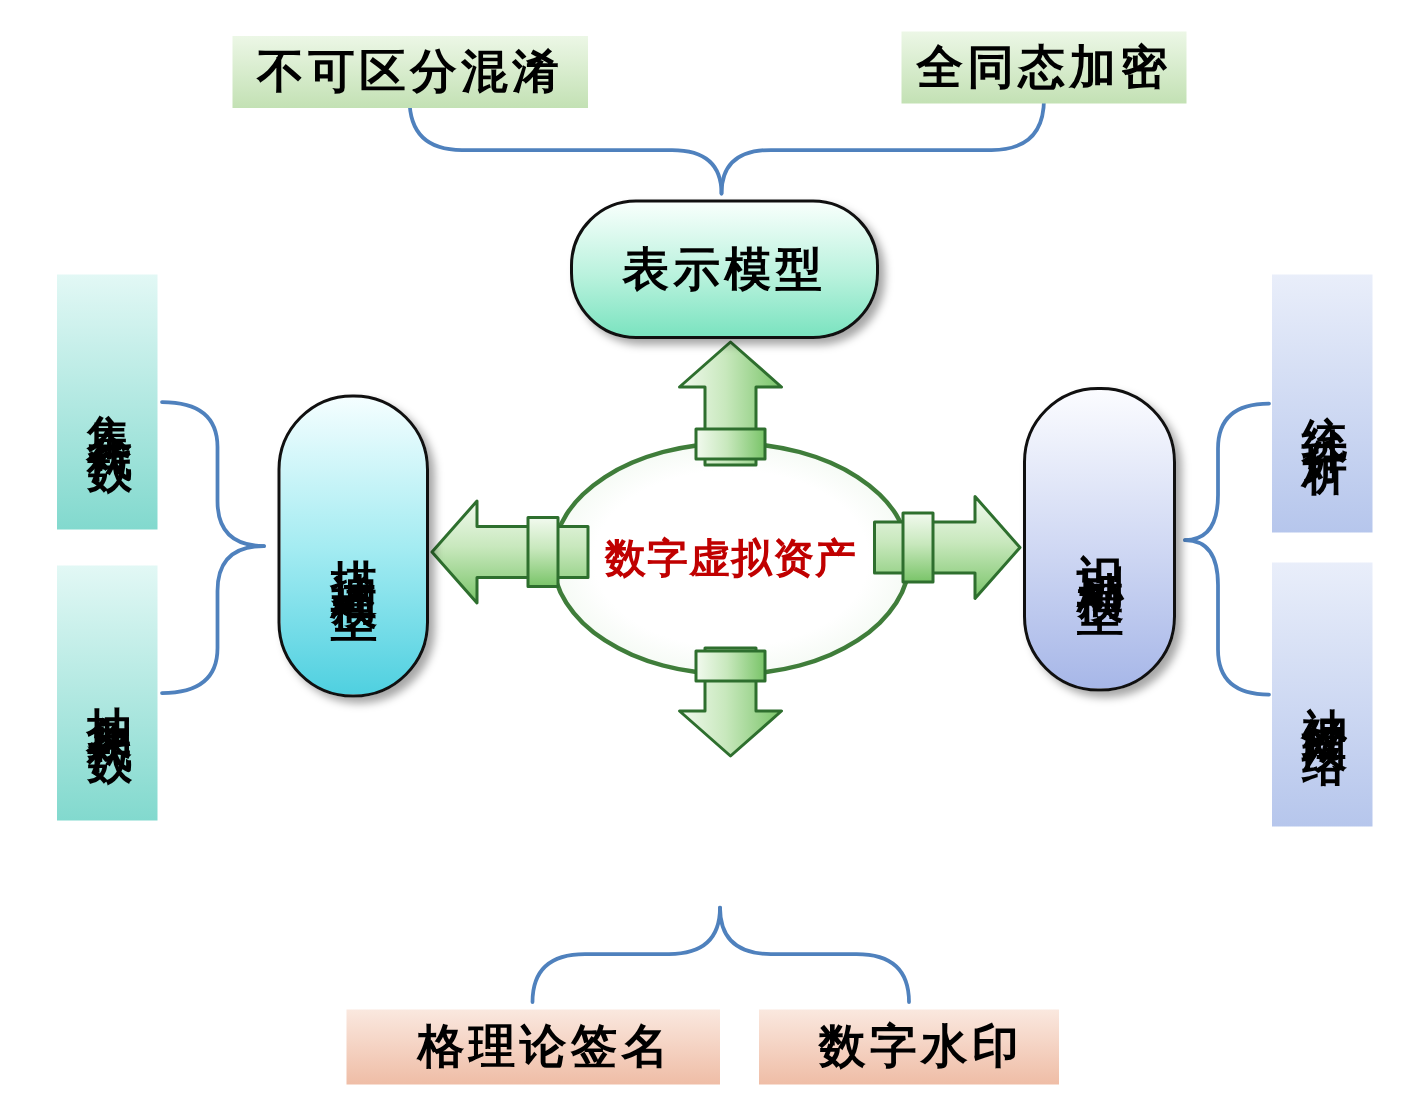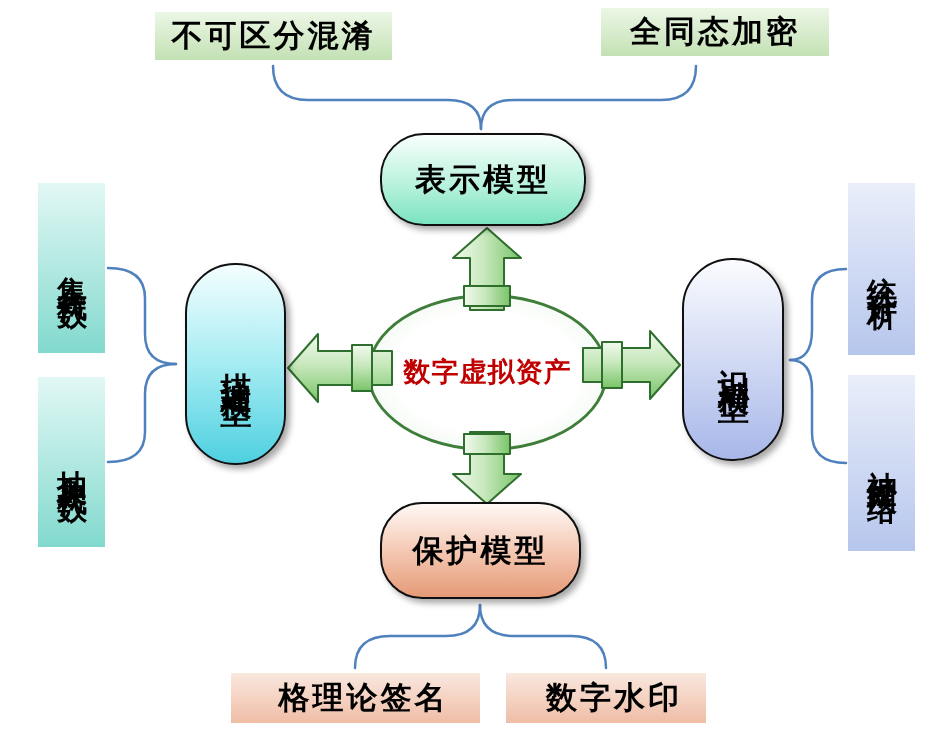--- a/index.html
+++ b/index.html
@@ -93,35 +93,34 @@
       <polygon fill="url(#gArrowH)" points="392,351 318,351 318,334 288,368 318,402 318,385 392,385"></polygon>
       <rect fill="url(#gArrowH)" x="352" y="345" width="20" height="46"></rect>
     </g>
 
     <g stroke="#2e6f2e" stroke-width="2" stroke-linejoin="round">
       <polygon fill="url(#gArrowH)" points="583,348 650,348 650,331 680,365 650,399 650,382 583,382"></polygon>
       <rect fill="url(#gArrowH)" x="602" y="342" width="20" height="46"></rect>
     </g>
   </svg>
 
-  <div class="box leaf leaf-top" style="left:155px;top:12px;width:237px;height:48px">不可区分混淆</div>
-  <div class="box leaf leaf-top" style="left:601px;top:8px;width:228px;height:48px">全同态加密</div>
+  <div class="box leaf leaf-top" style="left:155px;top:24px;width:237px;height:48px">不可区分混淆</div>
+  <div class="box leaf leaf-top" style="left:601px;top:21px;width:190px;height:48px">全同态加密</div>
 
   <div class="box leaf leaf-left v-text" style="left:38px;top:183px;width:67px;height:170px;font-size:30px">集合代数</div>
   <div class="box leaf leaf-left v-text" style="left:38px;top:377px;width:67px;height:170px;font-size:30px">抽象代数</div>
 
   <div class="box leaf leaf-right v-text" style="left:848px;top:183px;width:67px;height:172px;font-size:30px">统计分析</div>
   <div class="box leaf leaf-right v-text" style="left:848px;top:375px;width:67px;height:176px;font-size:30px">神经网络</div>
 
   <div class="box leaf leaf-bottom" style="left:231px;top:673px;width:249px;height:50px">格理论签名</div>
   <div class="box model model-top" style="left:380px;top:133px;width:206px;height:93px">表示模型</div>
 
   <div class="box leaf leaf-bottom" style="left:506px;top:673px;width:200px;height:50px">数字水印</div>
   <div class="box model model-left v-text" style="left:185px;top:263px;width:101px;height:202px">描述模型</div>
   <div class="box model model-right v-text" style="left:682px;top:258px;width:102px;height:203px">识别模型</div>
-  <div class="box model model-bottom" style="left:380px;top:502px;width:201px;height:97px">保护模型</div>
 
   <div class="ellipse"></div>
   <div class="center-text">
     <span>数字虚拟资产</span>
   </div>
 
 </div>
 
 </body></html>

